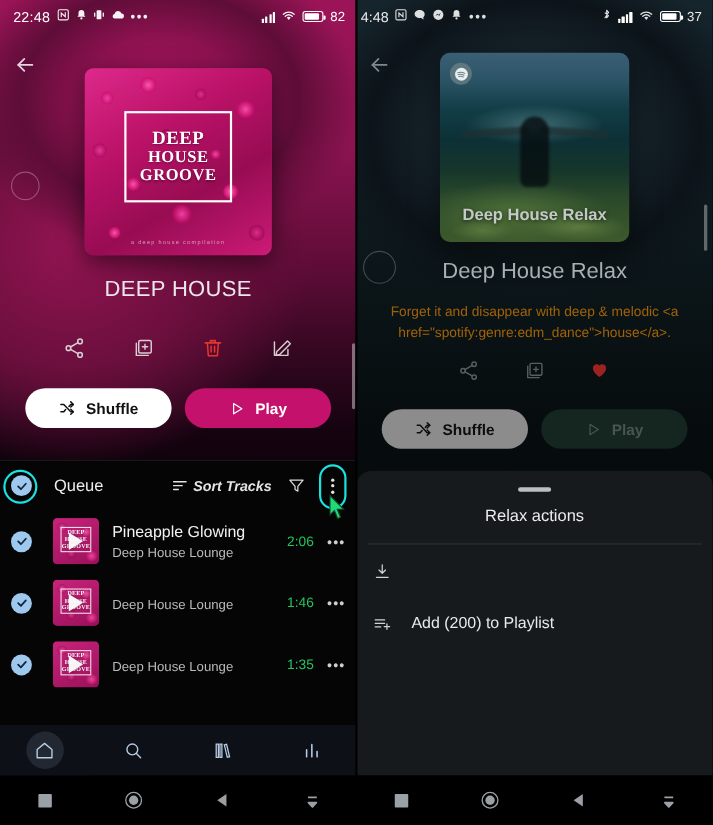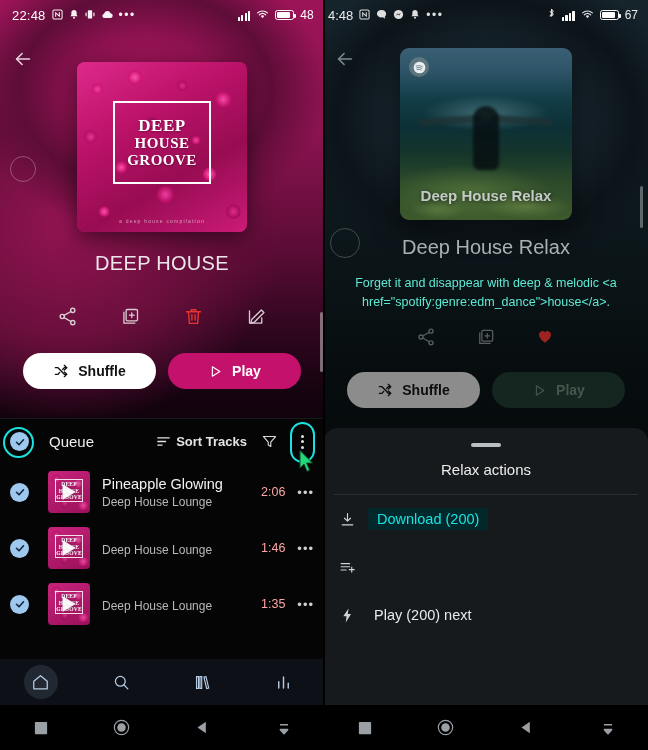--- a/index.html
+++ b/index.html
@@ -140,21 +140,21 @@
     width: 19px; height: 19px; border-radius: 50%; background: #9ec8ee;
     display: flex; align-items: center; justify-content: center; flex: none;
   }
   .chk svg { display: block; }
   .hdr-ring {
     position: absolute; left: 3px; top: 8px; width: 31px; height: 31px;
     border: 2px solid #18e3e0; border-radius: 50%;
   }
   .hdr-title { margin-left: 20px; font-size: 15px; color: #eee; }
   .hdr-spacer { flex: 1; }
-  .sort-wrap { display: flex; align-items: center; gap: 4px; color: #e4e4e4; font-size: 13px; font-weight: bold; }
+  .sort-wrap { display: flex; align-items: center; gap: 4px; color: #e4e4e4; font-size: 13px; font-weight: bold; font-style: italic; }
   .filter-ic { margin-left: 14px; color: #dcdcdc; width: 17px; height: 17px; }
   .kebab-wrap { position: relative; margin-left: 14px; margin-right: 4px; width: 20px; display: flex; justify-content: center; }
   .kebab { display: flex; flex-direction: column; gap: 2.5px; }
   .kebab i { width: 3px; height: 3px; border-radius: 50%; background: #e2e2e2; display: block; }
   .kebab-ring {
     position: absolute; left: -2px; top: -13px; width: 25px; height: 41px;
     border: 2px solid #18e3e0; border-radius: 13px;
   }
 
   .track {
@@ -179,21 +179,21 @@
   .thumb .tframe b { color: #fff; font-size: 5.5px; font-family: "Liberation Serif", serif; line-height: 1.15; letter-spacing: .2px; }
   .thumb .ptri {
     position: absolute; left: 50%; top: 50%; transform: translate(-50%,-50%);
     width: 0; height: 0; border-left: 13px solid rgba(255,255,255,.95);
     border-top: 8px solid transparent; border-bottom: 8px solid transparent;
     filter: drop-shadow(0 0 2px rgba(0,0,0,.35));
   }
   .tmeta { margin-left: 12px; flex: 1; min-width: 0; }
   .tname { font-size: 14.5px; color: #f2f2f2; white-space: nowrap; overflow: hidden; text-overflow: ellipsis; }
   .tartist { font-size: 12px; color: #b9b9b9; margin-top: 3px; }
-  .tdur { font-size: 12.5px; color: #fca5a5; margin-left: 6px; flex: none; }
+  .tdur { font-size: 12.5px; color: #22c55e; margin-left: 6px; flex: none; }
   .tdots { margin-left: 12px; margin-right: 2px; color: #cfcfcf; letter-spacing: 1px; font-size: 13px; flex: none; }
 
   .bottomnav {
     position: absolute; left: 0; right: 0; bottom: 45px; height: 46px;
     background: #0d1117; display: flex; align-items: center; z-index: 10;
   }
   .nav-item { flex: 1; display: flex; align-items: center; justify-content: center; position: relative; }
   .nav-pill {
     position: absolute; width: 34px; height: 34px; border-radius: 50%;
     background: rgba(180,200,225,.13);
@@ -273,21 +273,21 @@
     color: rgba(215,220,222,.88); font-size: 15px; font-weight: bold;
     text-shadow: 0 1px 4px rgba(0,0,0,.6);
   }
 
   .r-title {
     position: absolute; top: 236px; left: 0; right: 0; text-align: center;
     font-size: 20px; color: #a8b0b2; z-index: 5;
   }
   .r-desc {
     position: absolute; top: 274px; left: 18px; right: 18px; text-align: center;
-    font-size: 12.5px; line-height: 1.55; color: #5eead4; z-index: 5;
+    font-size: 12.5px; line-height: 1.55; color: #a16207; z-index: 5;
   }
   .r-icon-row {
     position: absolute; top: 327px; left: 0; right: 0;
     display: flex; justify-content: center; gap: 40px; z-index: 5;
   }
   .r-icon-row .ib { width: 20px; height: 20px; color: #585f60; }
   .r-cta-row {
     position: absolute; top: 372px; left: 0; right: 0;
     display: flex; justify-content: center; gap: 12px; z-index: 5;
   }
@@ -376,21 +376,21 @@
         <span class="sb-ico">
           <svg width="13" height="10" viewBox="0 0 14 11">
               <path d="M7 10.2l-2-2.6a3.3 3.3 0 0 1 4 0z" fill="#fff"></path>
               <path d="M1.6 4.3a8 8 0 0 1 10.8 0" stroke="#fff" stroke-width="1.3" fill="none" stroke-linecap="round"></path>
               <path d="M3.5 6.4a5.3 5.3 0 0 1 7 0" stroke="#fff" stroke-width="1.3" fill="none" stroke-linecap="round"></path>
             </svg>
         </span>
         <span class="battery">
             <i></i>
           </span>
-        <span class="sb-bat-text">48</span>
+        <span class="sb-bat-text">82</span>
       </div>
     </div>
 
     <div class="backbtn">
       <svg width="22" height="22" viewBox="0 0 24 24" fill="none" stroke="currentColor" stroke-width="1.7" stroke-linecap="round" stroke-linejoin="round">
           <path d="M19 12H5"></path>
           <path d="M11 18l-6-6 6-6"></path>
         </svg>
     </div>
     <div class="ghost-circle"></div>
@@ -659,21 +659,21 @@
         <span class="sb-ico">
           <svg width="13" height="10" viewBox="0 0 14 11">
               <path d="M7 10.2l-2-2.6a3.3 3.3 0 0 1 4 0z" fill="#eaeaea"></path>
               <path d="M1.6 4.3a8 8 0 0 1 10.8 0" stroke="#eaeaea" stroke-width="1.3" fill="none" stroke-linecap="round"></path>
               <path d="M3.5 6.4a5.3 5.3 0 0 1 7 0" stroke="#eaeaea" stroke-width="1.3" fill="none" stroke-linecap="round"></path>
             </svg>
         </span>
         <span class="battery">
             <i></i>
           </span>
-        <span class="sb-bat-text">67</span>
+        <span class="sb-bat-text">37</span>
       </div>
     </div>
 
     <div class="r-back">
       <svg width="22" height="22" viewBox="0 0 24 24" fill="none" stroke="currentColor" stroke-width="1.7" stroke-linecap="round" stroke-linejoin="round">
           <path d="M19 12H5"></path>
           <path d="M11 18l-6-6 6-6"></path>
         </svg>
     </div>
     <div class="r-ghost-circle"></div>
@@ -745,41 +745,33 @@
       <div class="sheet-title">Relax actions</div>
       <div class="sheet-div"></div>
 
       <div class="menu-item active">
         <span class="mi">
           <svg width="17" height="17" viewBox="0 0 24 24" fill="none" stroke="currentColor" stroke-width="1.6" stroke-linecap="round" stroke-linejoin="round">
               <path d="M12 3.5v10.5M7.8 10.2L12 14.3l4.2-4.1"></path>
               <path d="M4.5 19.5h15"></path>
             </svg>
         </span>
-        <span class="ml">Download (200)</span>
       </div>
 
       <div class="menu-item">
         <span class="mi">
           <svg width="17" height="17" viewBox="0 0 24 24" fill="none" stroke="currentColor" stroke-width="1.6" stroke-linecap="round">
               <path d="M3 6.5h12M3 11h12M3 15.5h7"></path>
               <path d="M18 11.5v7M14.5 15h7"></path>
             </svg>
         </span>
-      </div>
-
-
-      <div class="menu-item">
-        <span class="mi">
-          <svg width="17" height="17" viewBox="0 0 24 24" fill="currentColor">
-              <path d="M13.5 2L6 13h4.6L9.5 22 17 10h-4.6z"></path>
-            </svg>
-        </span>
-        <span class="ml">Play (200) next</span>
-      </div>
+        <span class="ml">Add (200) to Playlist</span>
+      </div>
+
+
     </div>
 
     <div class="r-androidnav">
       <div class="an">
           <svg width="14" height="14" viewBox="0 0 16 16">
             <rect x="1" y="1" width="14" height="14" rx="1" fill="#9aa0a6"></rect>
           </svg>
         </div>
       <div class="an">
           <svg width="17" height="17" viewBox="0 0 20 20">

